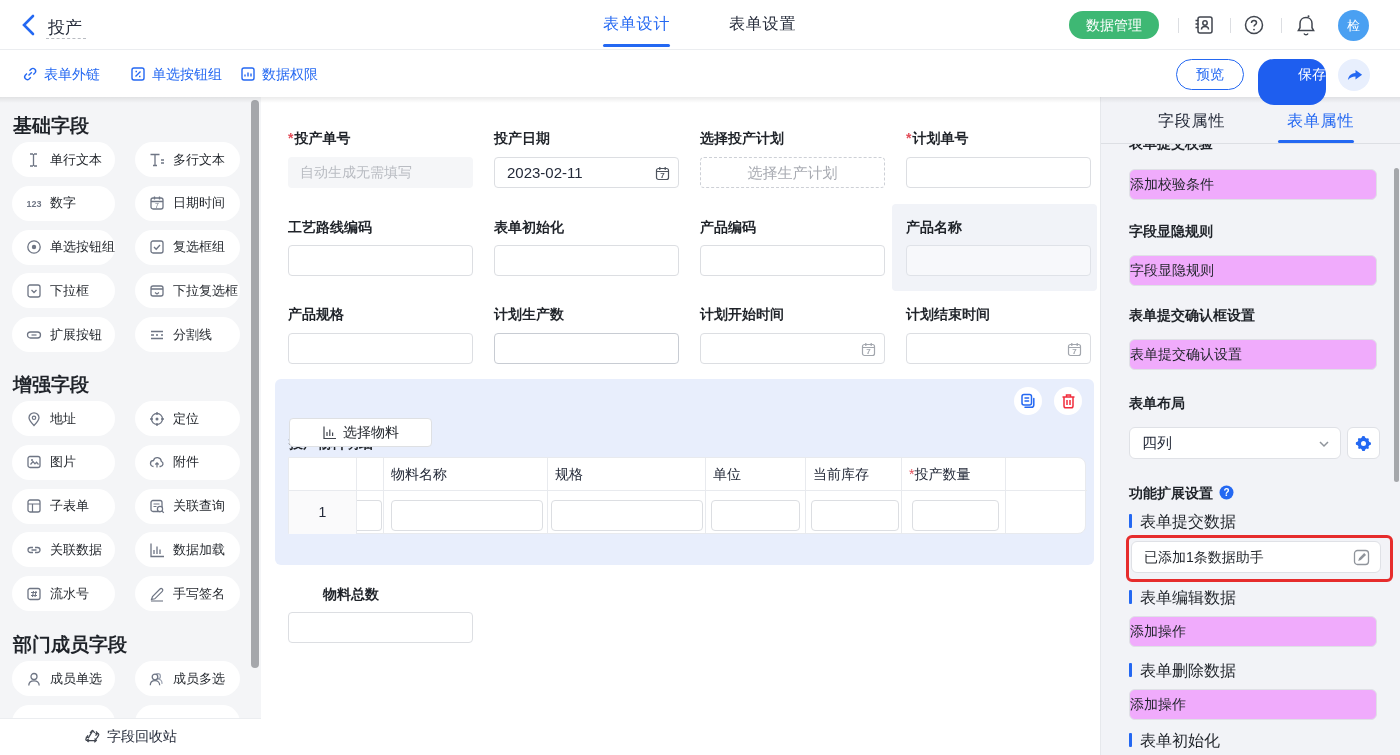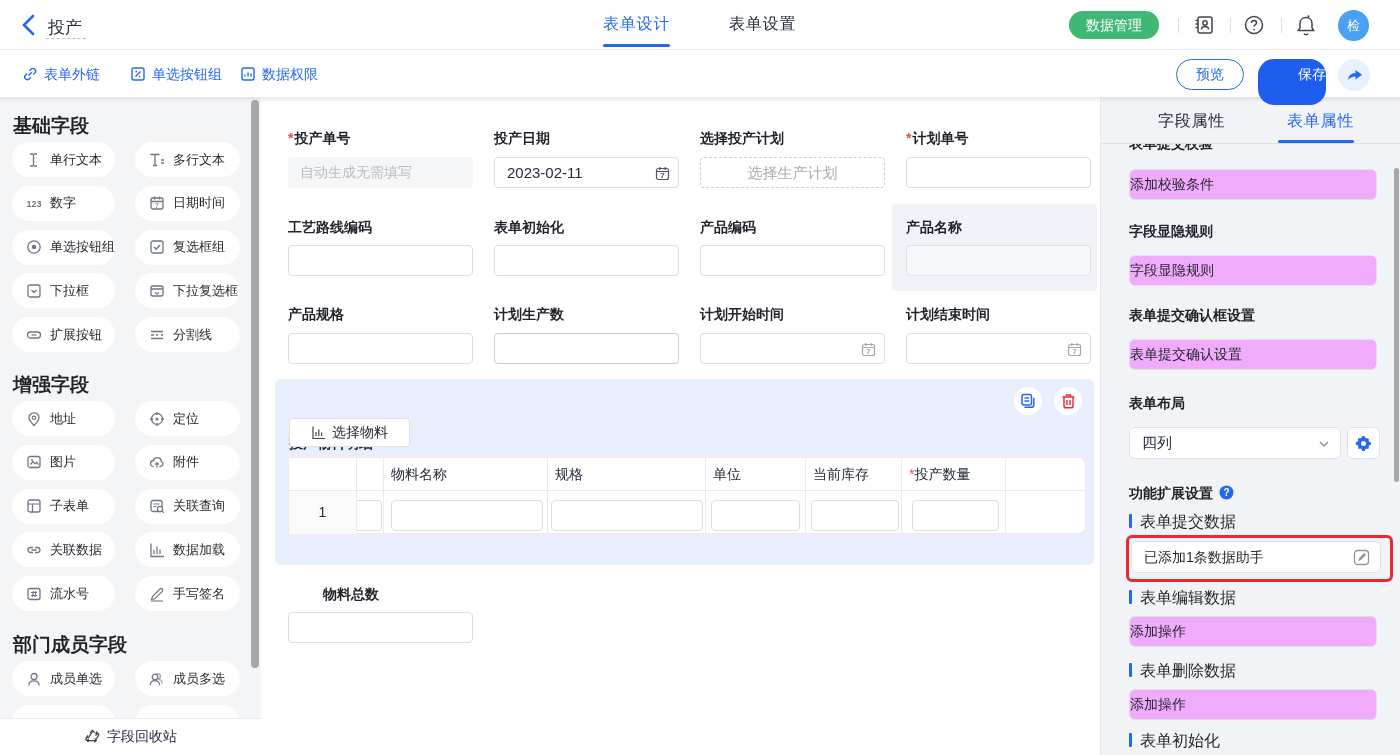--- a/index.html
+++ b/index.html
@@ -39,21 +39,21 @@
   #canvas { position:absolute; left:261px; top:97px; width:839px; height:658px; background:#fff; }
   .flabel { position:absolute; height:20px; font-size:14px; font-weight:bold; color:#1f2329; line-height:20px; }
   .req::before { content:"*"; color:#e34d59; margin-right:1px; }
   .finput { position:absolute; width:185px; height:31px; background:#fff; border:1px solid #dcdee2; border-radius:4px; }
   .cal { position:absolute; right:8px; top:8px; width:15px; height:15px; }
   #cell-hl { position:absolute; left:631px; top:107px; width:205px; height:87px; background:#f1f3f8; border-radius:4px; }
   
   #subform { position:absolute; left:14px; top:282px; width:819px; height:186px; background:#e8eefc; border-radius:6px; }
   #sf-title { position:absolute; left:14px; top:16px; font-size:14px; font-weight:bold;margin-top:40px; }
   .sf-circ { position:absolute; top:8px; width:28px; height:28px; background:#fff; border-radius:50%; display:flex; align-items:center; justify-content:center; }
-  #sf-btn { position:absolute; left:14px; top:39px; width:121px; height:29px; background:#fff; border:1px solid #dee0e3; border-radius:4px; font-size:14px; display:flex; align-items:center; justify-content:center; }
+  #sf-btn { position:absolute; left:14px; top:39px; width:143px; height:29px; background:#fff; border:1px solid #dee0e3; border-radius:4px; font-size:14px; display:flex; align-items:center; justify-content:center; }
   #sf-btn svg { margin-right:6px; }
   #sf-table { position:absolute; left:13px; top:78px; width:798px; height:77px; background:#fff; border:1px solid #e8eaee; border-radius:0 8px 8px 0; }
   .th { position:absolute; top:0; height:32px; line-height:32px; font-size:14px; color:#252b3a; border-left:1px solid #e8eaee; padding-left:7px; }
   .tsep { position:absolute; top:0; width:1px; height:76px; background:#e8eaee; }
   #th-row { position:absolute; left:0; top:32px; width:798px; height:1px; background:#e8eaee; }
   #rownum { position:absolute; left:0; top:33px; width:67px; height:43px; background:#fafafb; text-align:center; line-height:43px; font-size:14px; color:#252b3a; }
   .tin { position:absolute; top:42px; height:31px; background:#fff; border:1px solid #dcdee2; border-radius:4px; }
   
   #lbl-total { position:absolute; left:27px; top:487px;padding-left:35px; }
   #in-total { position:absolute; left:27px; top:515px; }

